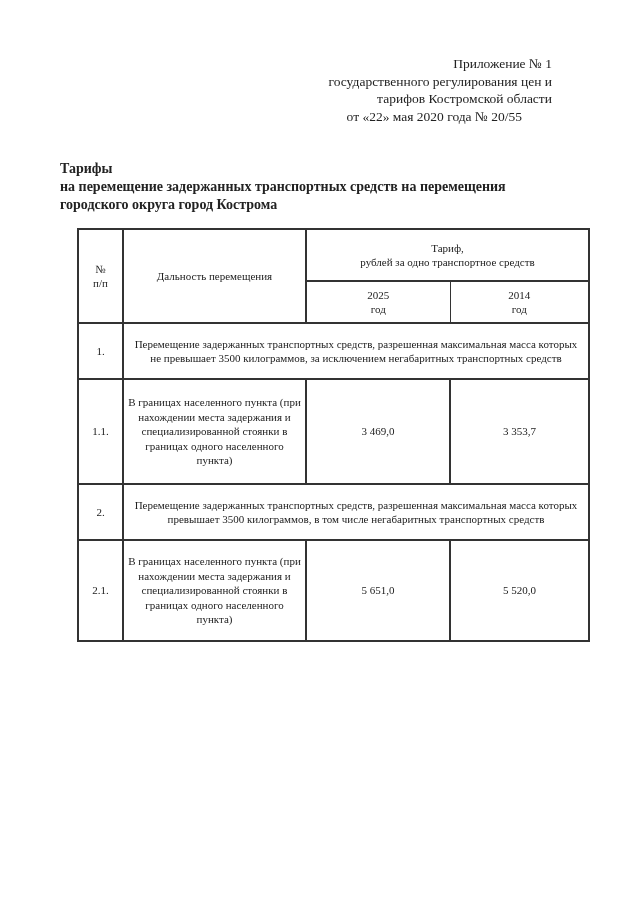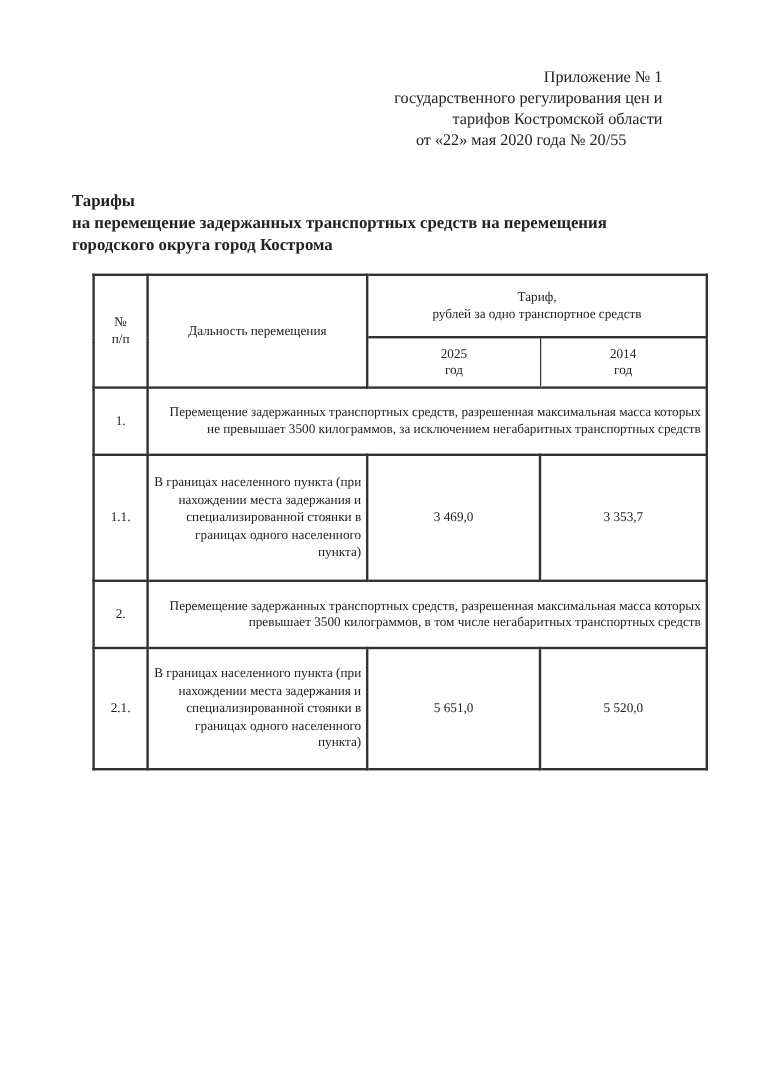--- a/index.html
+++ b/index.html
@@ -7,21 +7,21 @@
          font-family:"Liberation Serif", "DejaVu Serif", serif; color:#222; }
   .appendix { position:absolute; right:88px; top:55px; text-align:right; font-size:13.5px; line-height:17.5px; }
   .appendix .center-line { text-align:right; }
   .title { position:absolute; left:60px; width:540px; top:160px; text-align:left;
            font-weight:bold; font-size:14px; line-height:18px; }
   table.tariffs { position:absolute; left:77px; top:228px; width:511px; border-collapse:collapse;
                   font-size:11px; line-height:14.5px; table-layout:fixed; }
   table.tariffs td { border:2px solid #333; padding:2px 4px; vertical-align:middle;margin-left:31px; }
   td.num { text-align:center; }
   td.center { text-align:center; }
-  td.desc { text-align:right; padding-left:6px; }
+  td.desc { text-align:center; padding-left:6px; }
   td.thin-top { border-top:1px solid #333; }
   td.thin-bottom { border-bottom:1px solid #333; }
 </style>
 </head>
 <body>
 
 <div class="appendix">
   <div>Приложение № 1</div>
   <div>государственного регулирования цен и</div>
   <div>тарифов Костромской области</div>

